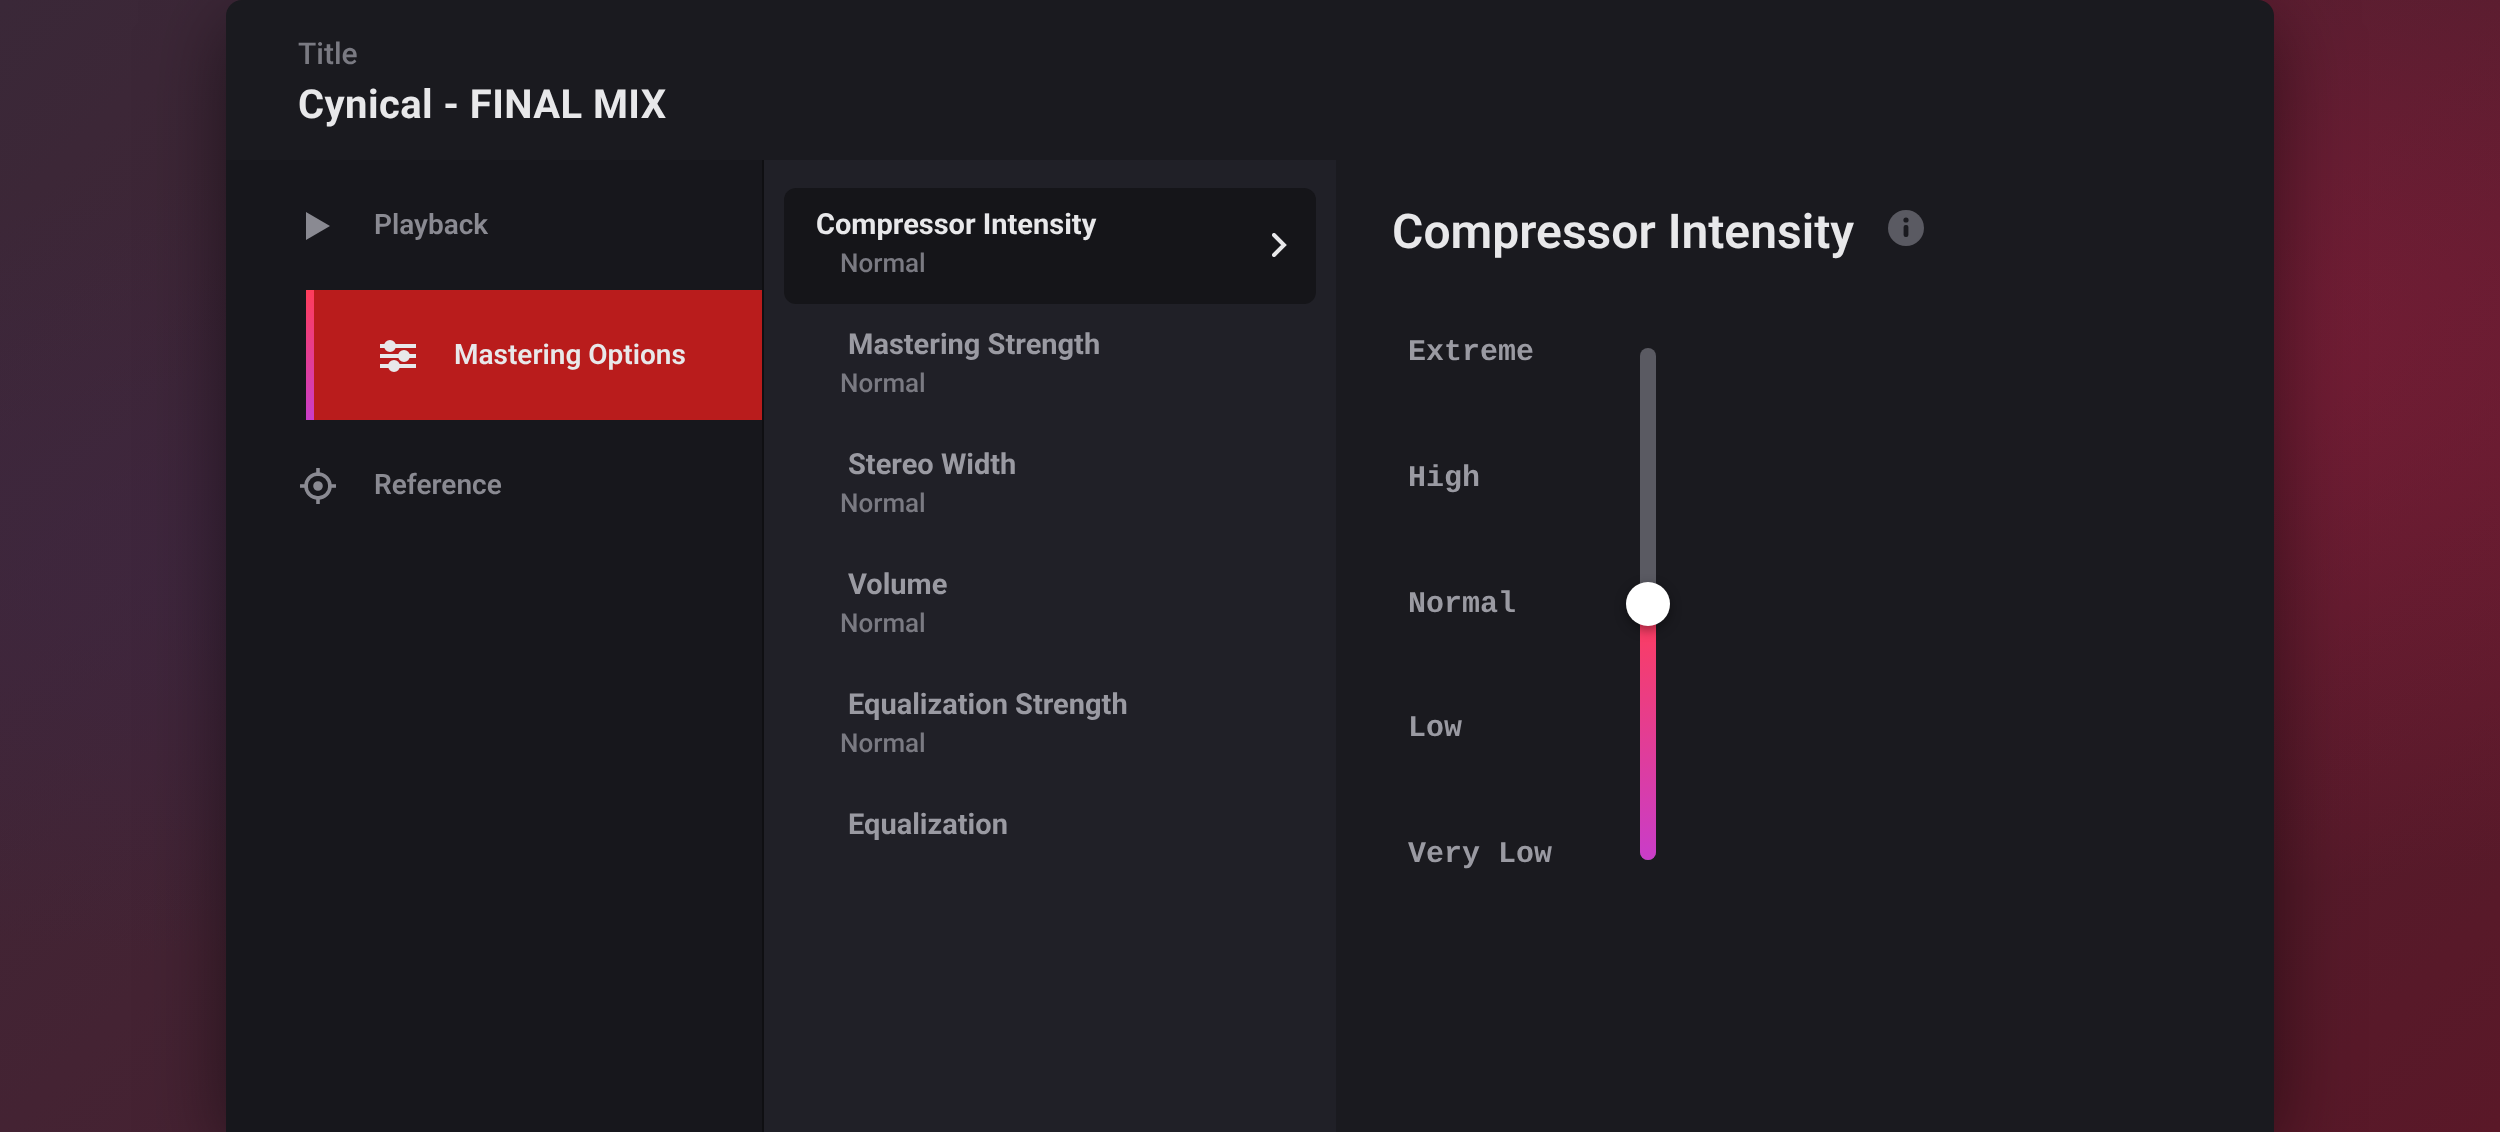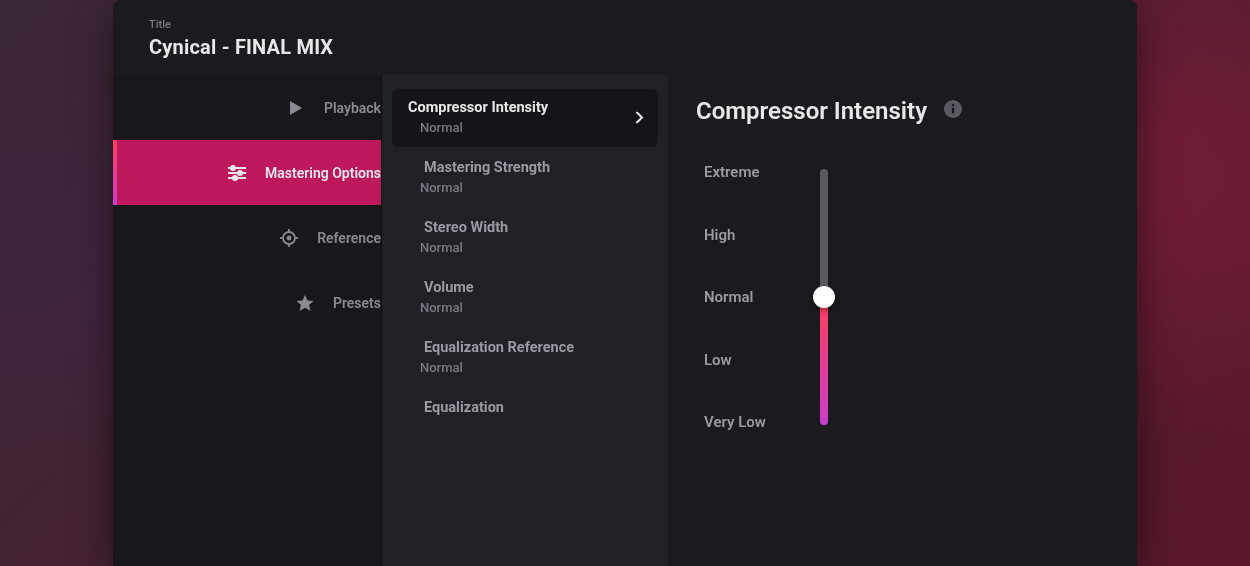--- a/index.html
+++ b/index.html
@@ -27,21 +27,21 @@
       border-radius: 8px 8px 0 0;
       display: flex;
       flex-direction: column;
       box-shadow: 0 10px 40px rgba(0,0,0,0.5);
     }
     .header {
       padding: 18px 36px 16px;
     }
     .title-label {
       color: #7a7a82;
-      font-size: 11px;
+      font-size: 15px;
       font-weight: 500;
       margin-bottom: 4px;
     }
     .title-value {
       color: #e8e8ea;
       font-size: 20px;
       font-weight: 700;
       letter-spacing: 0.2px;
     }
     .body {
@@ -55,25 +55,25 @@
       border-right: 1px solid #0f0f12;
     }
     .nav-item {
       display: flex;
       align-items: center;
       height: 65px;
       padding-left: 36px;
       cursor: pointer;
       color: #8a8a92;
       position: relative;
-      justify-content: flex-end;
     }
     .nav-item.active {
-      background: #be185d;
-      color: #e8e8ea;
+      background: #b91c1c;
+      color: #e8e8ea;
+      margin-left: 40px;
     }
     .nav-item.active::before {
       content: "";
       position: absolute;
       left: 0; top: 0; bottom: 0;
       width: 4px;
       background: linear-gradient(180deg, #ff3d5a 0%, #c93dc9 100%);
     }
     .nav-icon {
       width: 20px;
@@ -143,20 +143,21 @@
       font-weight: 600;
     }
     .info-icon {
       color: #5a5a62;
       cursor: pointer;
     }
     .slider-area {
       display: flex;
       gap: 30px;
       padding-left: 8px;
+      font-family: Liberation Mono, monospace;
     }
     .slider-labels {
       display: flex;
       flex-direction: column;
       justify-content: space-between;
       height: 268px;
       width: 80px;
     }
     .slider-label {
       color: #9a9aa2;
@@ -245,28 +246,20 @@
               <circle cx="9" cy="9" r="1.5" fill="currentColor"></circle>
             <line x1="9" y1="0" x2="9" y2="4"></line>
               <line x1="9" y1="14" x2="9" y2="18"></line>
             <line x1="0" y1="9" x2="4" y2="9"></line>
               <line x1="14" y1="9" x2="18" y2="9"></line>
           </svg>
         </span>
         <span class="nav-label">Reference</span>
       </div>
 
-      <div class="nav-item">
-        <span class="nav-icon">
-          <svg width="18" height="18" viewBox="0 0 18 18">
-              <path d="M9 1 L11.5 6.5 L17.5 7 L13 11 L14.5 17 L9 13.8 L3.5 17 L5 11 L0.5 7 L6.5 6.5 Z" fill="currentColor"></path>
-            </svg>
-        </span>
-        <span class="nav-label">Presets</span>
-      </div>
 
     </div>
 
     <div class="options-panel">
 
       <div class="opt-row selected">
         <div class="opt-title">Compressor Intensity</div>
         <div class="opt-value">Normal</div>
         <span class="opt-chevron">
           <svg width="8" height="12" viewBox="0 0 8 12">
@@ -284,21 +277,21 @@
         <div class="opt-title">Stereo Width</div>
         <div class="opt-value">Normal</div>
       </div>
 
       <div class="opt-row">
         <div class="opt-title">Volume</div>
         <div class="opt-value">Normal</div>
       </div>
 
       <div class="opt-row">
-        <div class="opt-title">Equalization Reference</div>
+        <div class="opt-title">Equalization Strength</div>
         <div class="opt-value">Normal</div>
       </div>
 
       <div class="opt-row">
         <div class="opt-title">Equalization</div>
       </div>
 
     </div>
 
     <div class="detail-panel">

